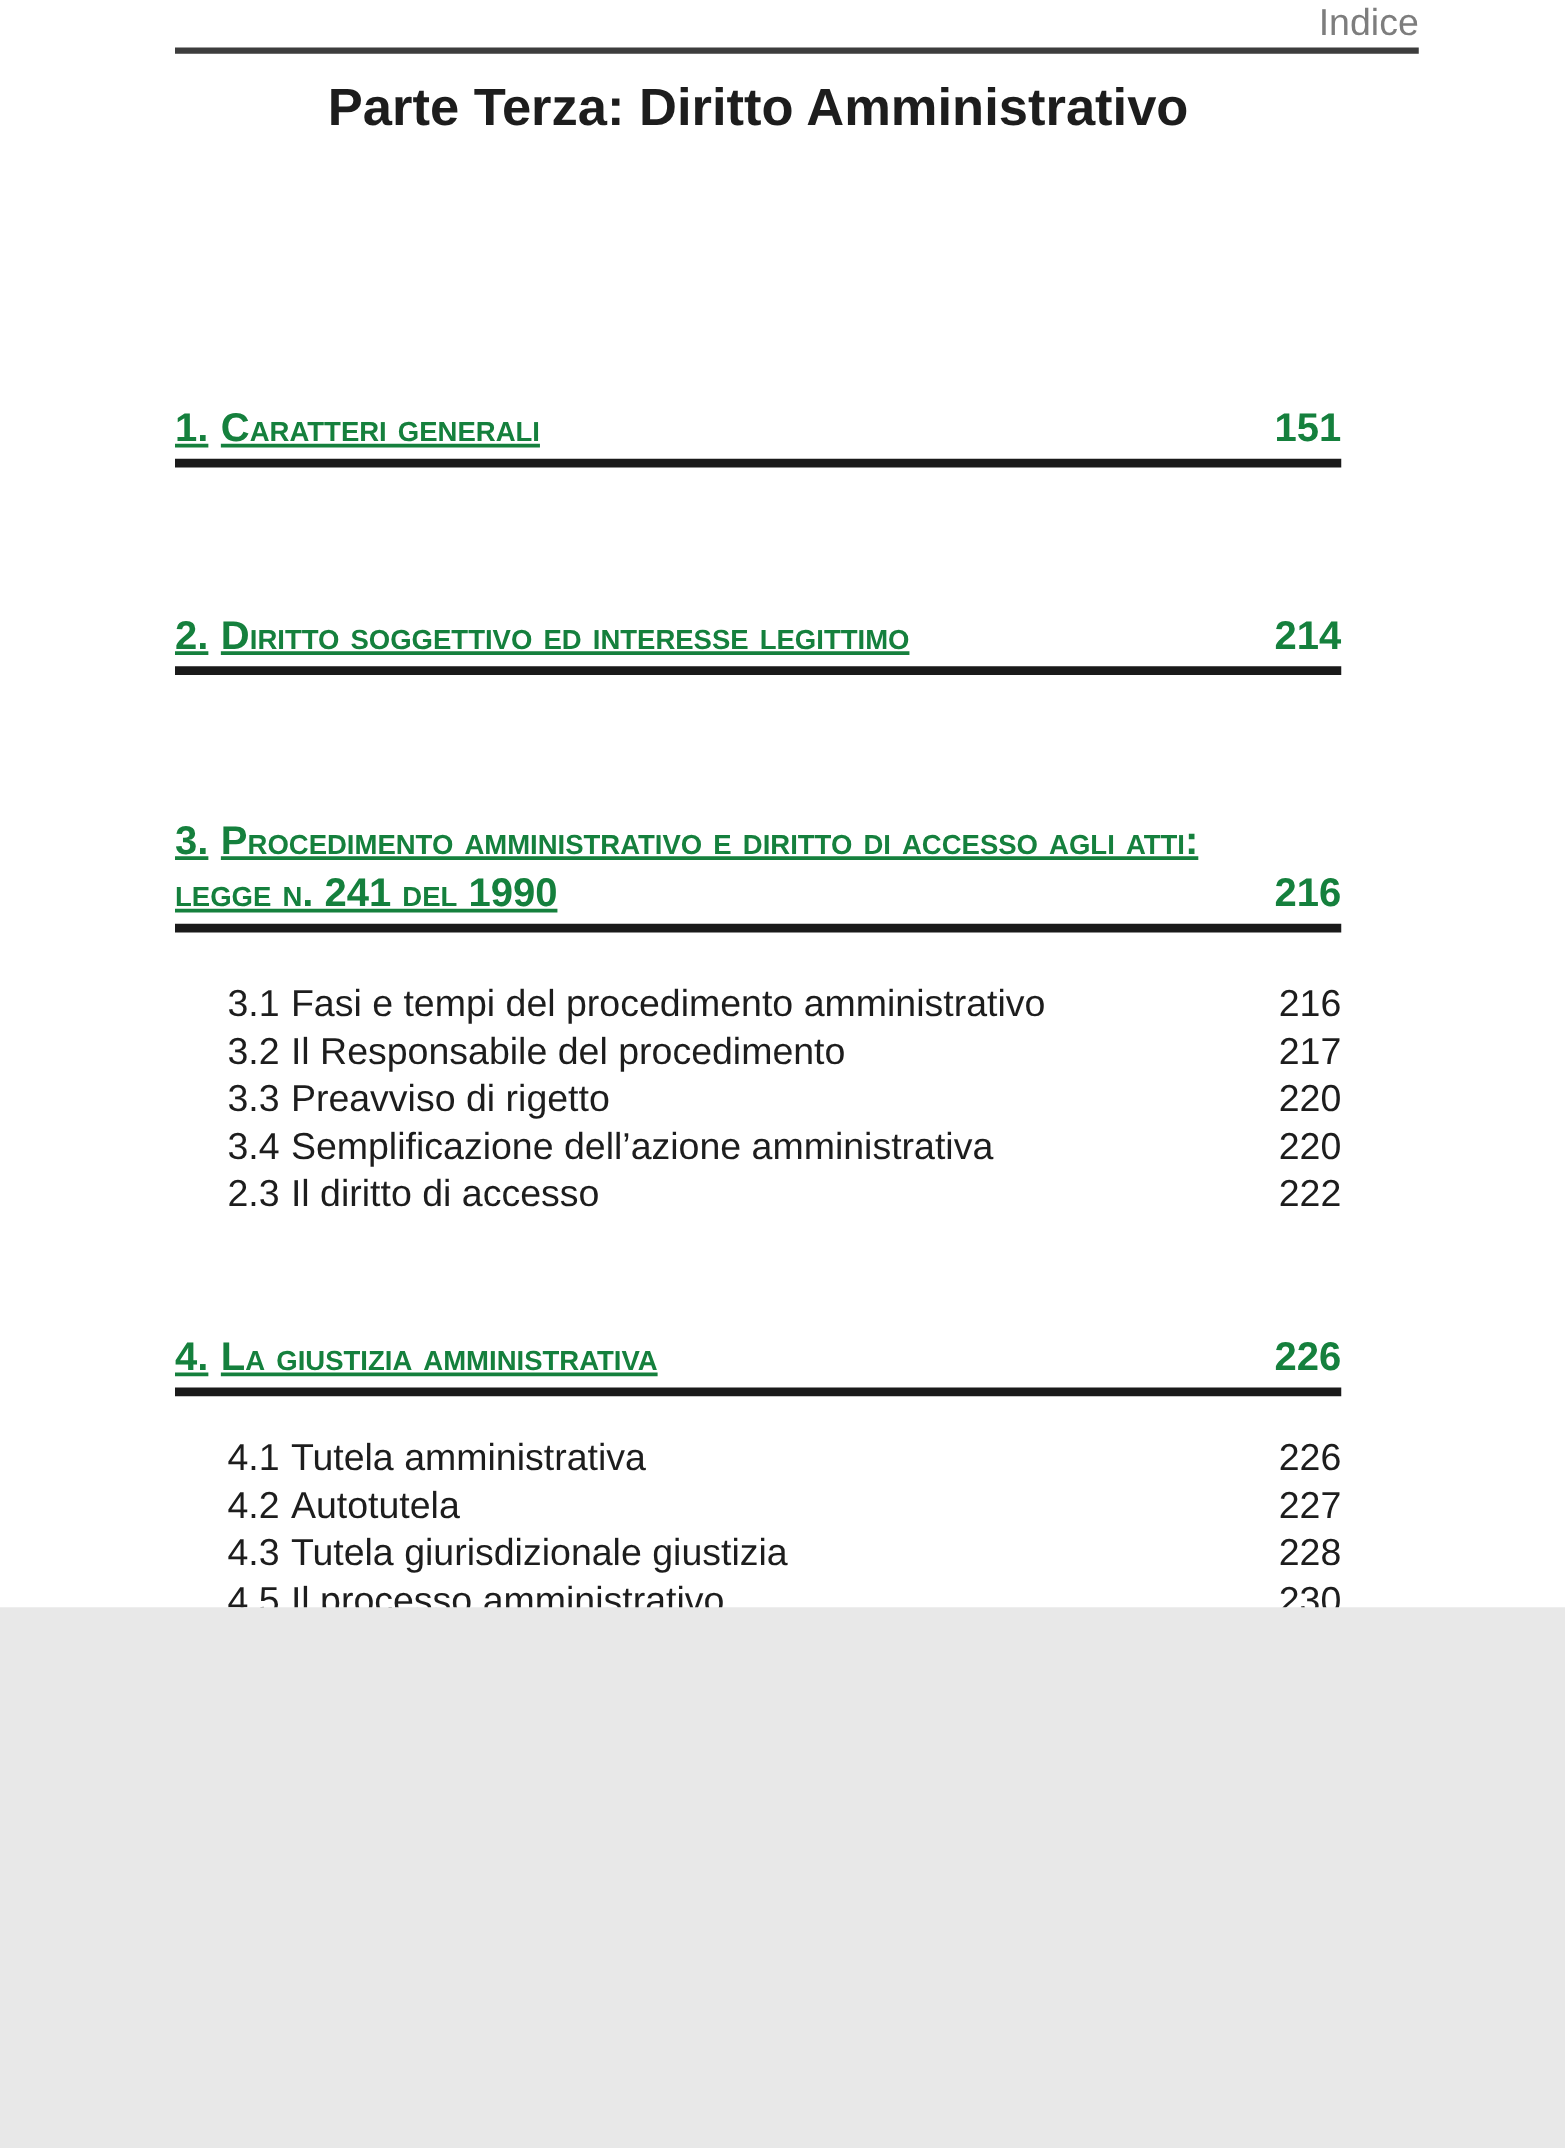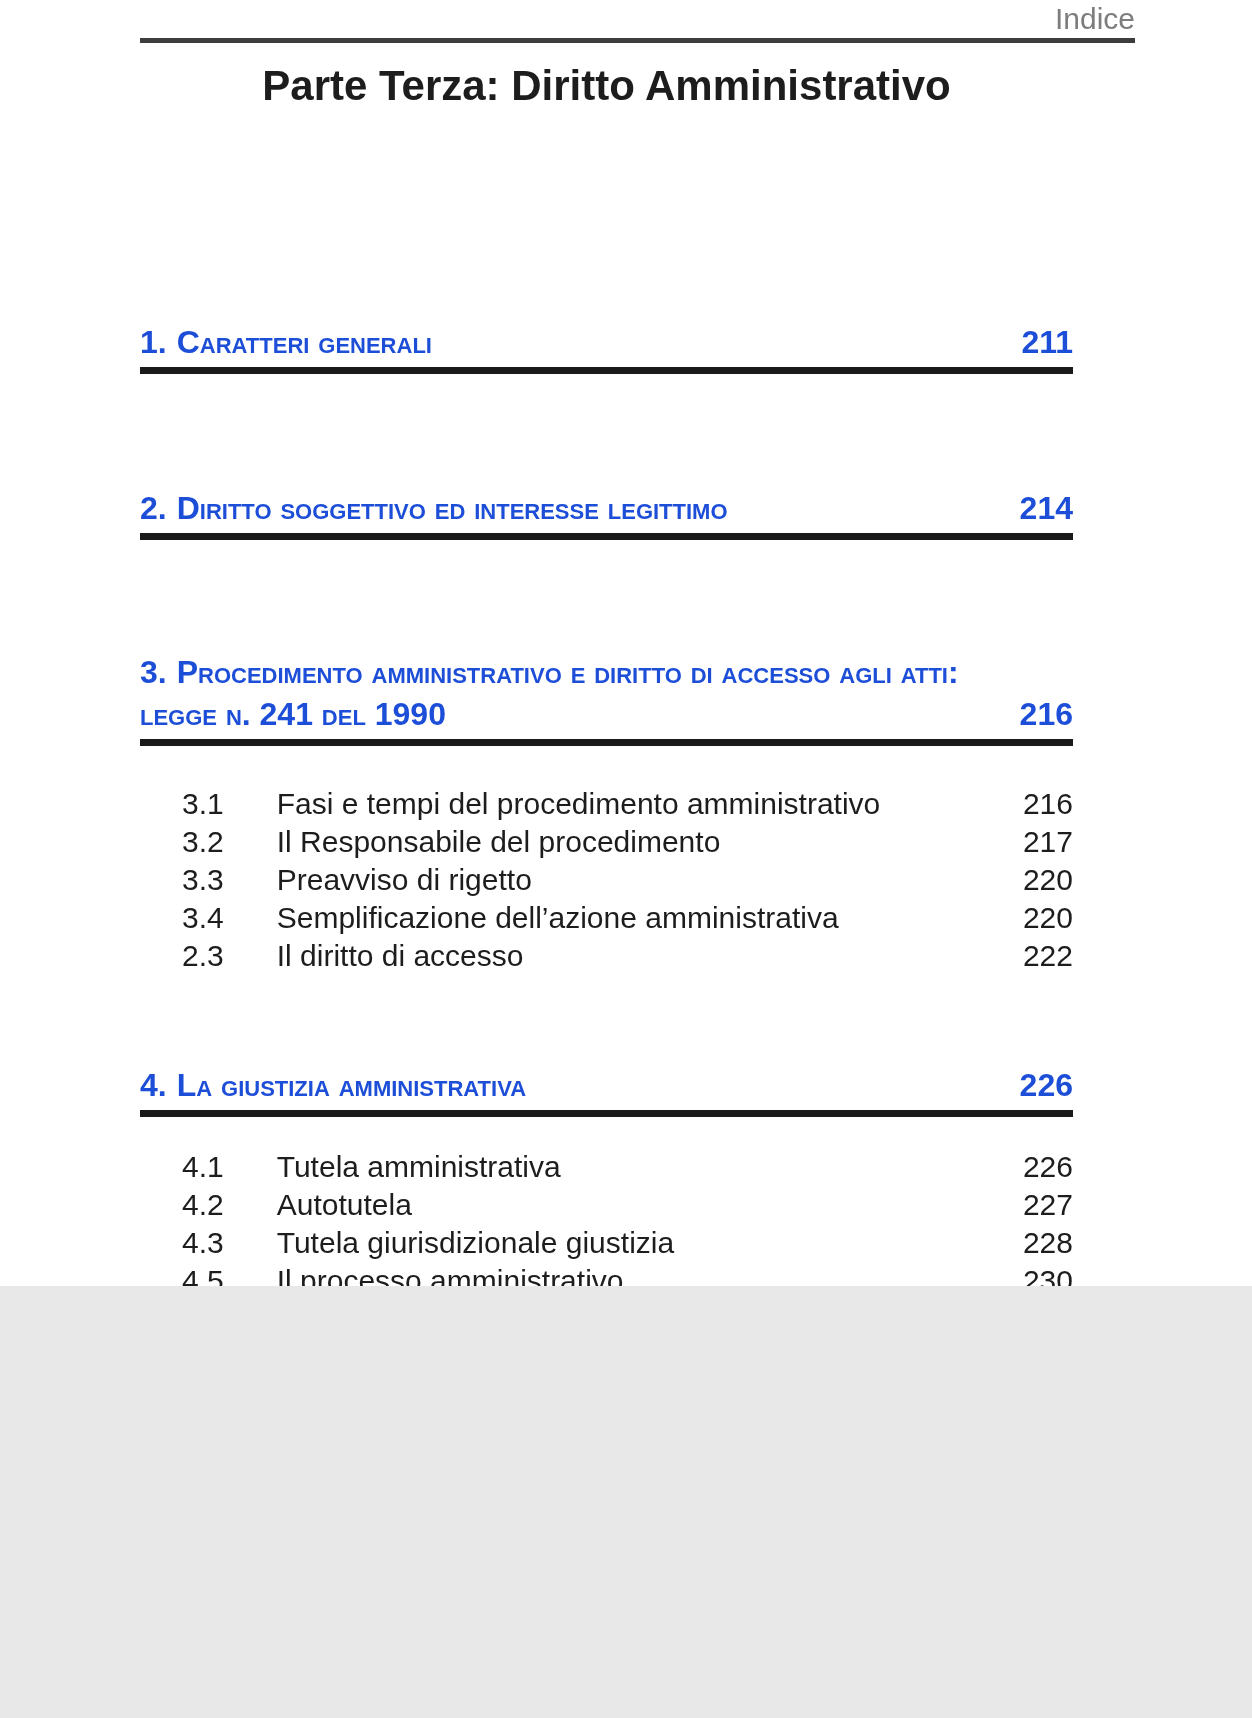--- a/index.html
+++ b/index.html
@@ -53,21 +53,22 @@
     color: #1d1d1d;
     letter-spacing: 0px;
   }
 
   .toc-section { margin: 0; }
   .sec-head {
     position: relative;
     font-weight: bold;
     font-size: 32px;
     line-height: 42px;
-    color: #1d4ed8;
+    color: #15803d;
+    text-decoration: underline;
   }
   .sec-line { white-space: nowrap; }
   .sec-num { margin-right: 10px; }
   .sec-title { font-variant: small-caps; }
   .sec-page {
     position: absolute;
     right: 0;
     bottom: 0;
     line-height: 42px;
   }
@@ -77,21 +78,20 @@
     margin-top: 4px;
   }
 
   .subsections {
     font-size: 30px;
     line-height: 38px;
   }
   .sub-row {
     display: flex;
     padding-left: 42px;
-    gap: 44px;
   }
   .sub-num { margin-right: 9px; white-space: nowrap; }
   .sub-title { white-space: nowrap; text-align: center; }
   .sub-page { margin-left: auto; }
 
   
   .sec-1 { margin-top: 212px; }
   .sec-2 { margin-top: 113px; }
   .sec-3 { margin-top: 111px; }
   .subs-3 { margin-top: 39px; }
@@ -127,21 +127,21 @@
     <div class="header-rule"></div>
   </div>
 
   <div class="content">
 
     <h1 class="doc-title">Parte Terza: Diritto Amministrativo</h1>
 
     <div class="toc-section sec-1">
       <div class="sec-head">
         <span class="sec-line"><span class="sec-num">1.</span><span class="sec-title">Caratteri generali</span></span>
-        <span class="sec-page">211</span>
+        <span class="sec-page">151</span>
       </div>
       <div class="sec-rule"></div>
     </div>
 
     <div class="toc-section sec-2">
       <div class="sec-head">
         <span class="sec-line"><span class="sec-num">2.</span><span class="sec-title">Diritto soggettivo ed interesse legittimo</span></span>
         <span class="sec-page">214</span>
       </div>
       <div class="sec-rule"></div>

